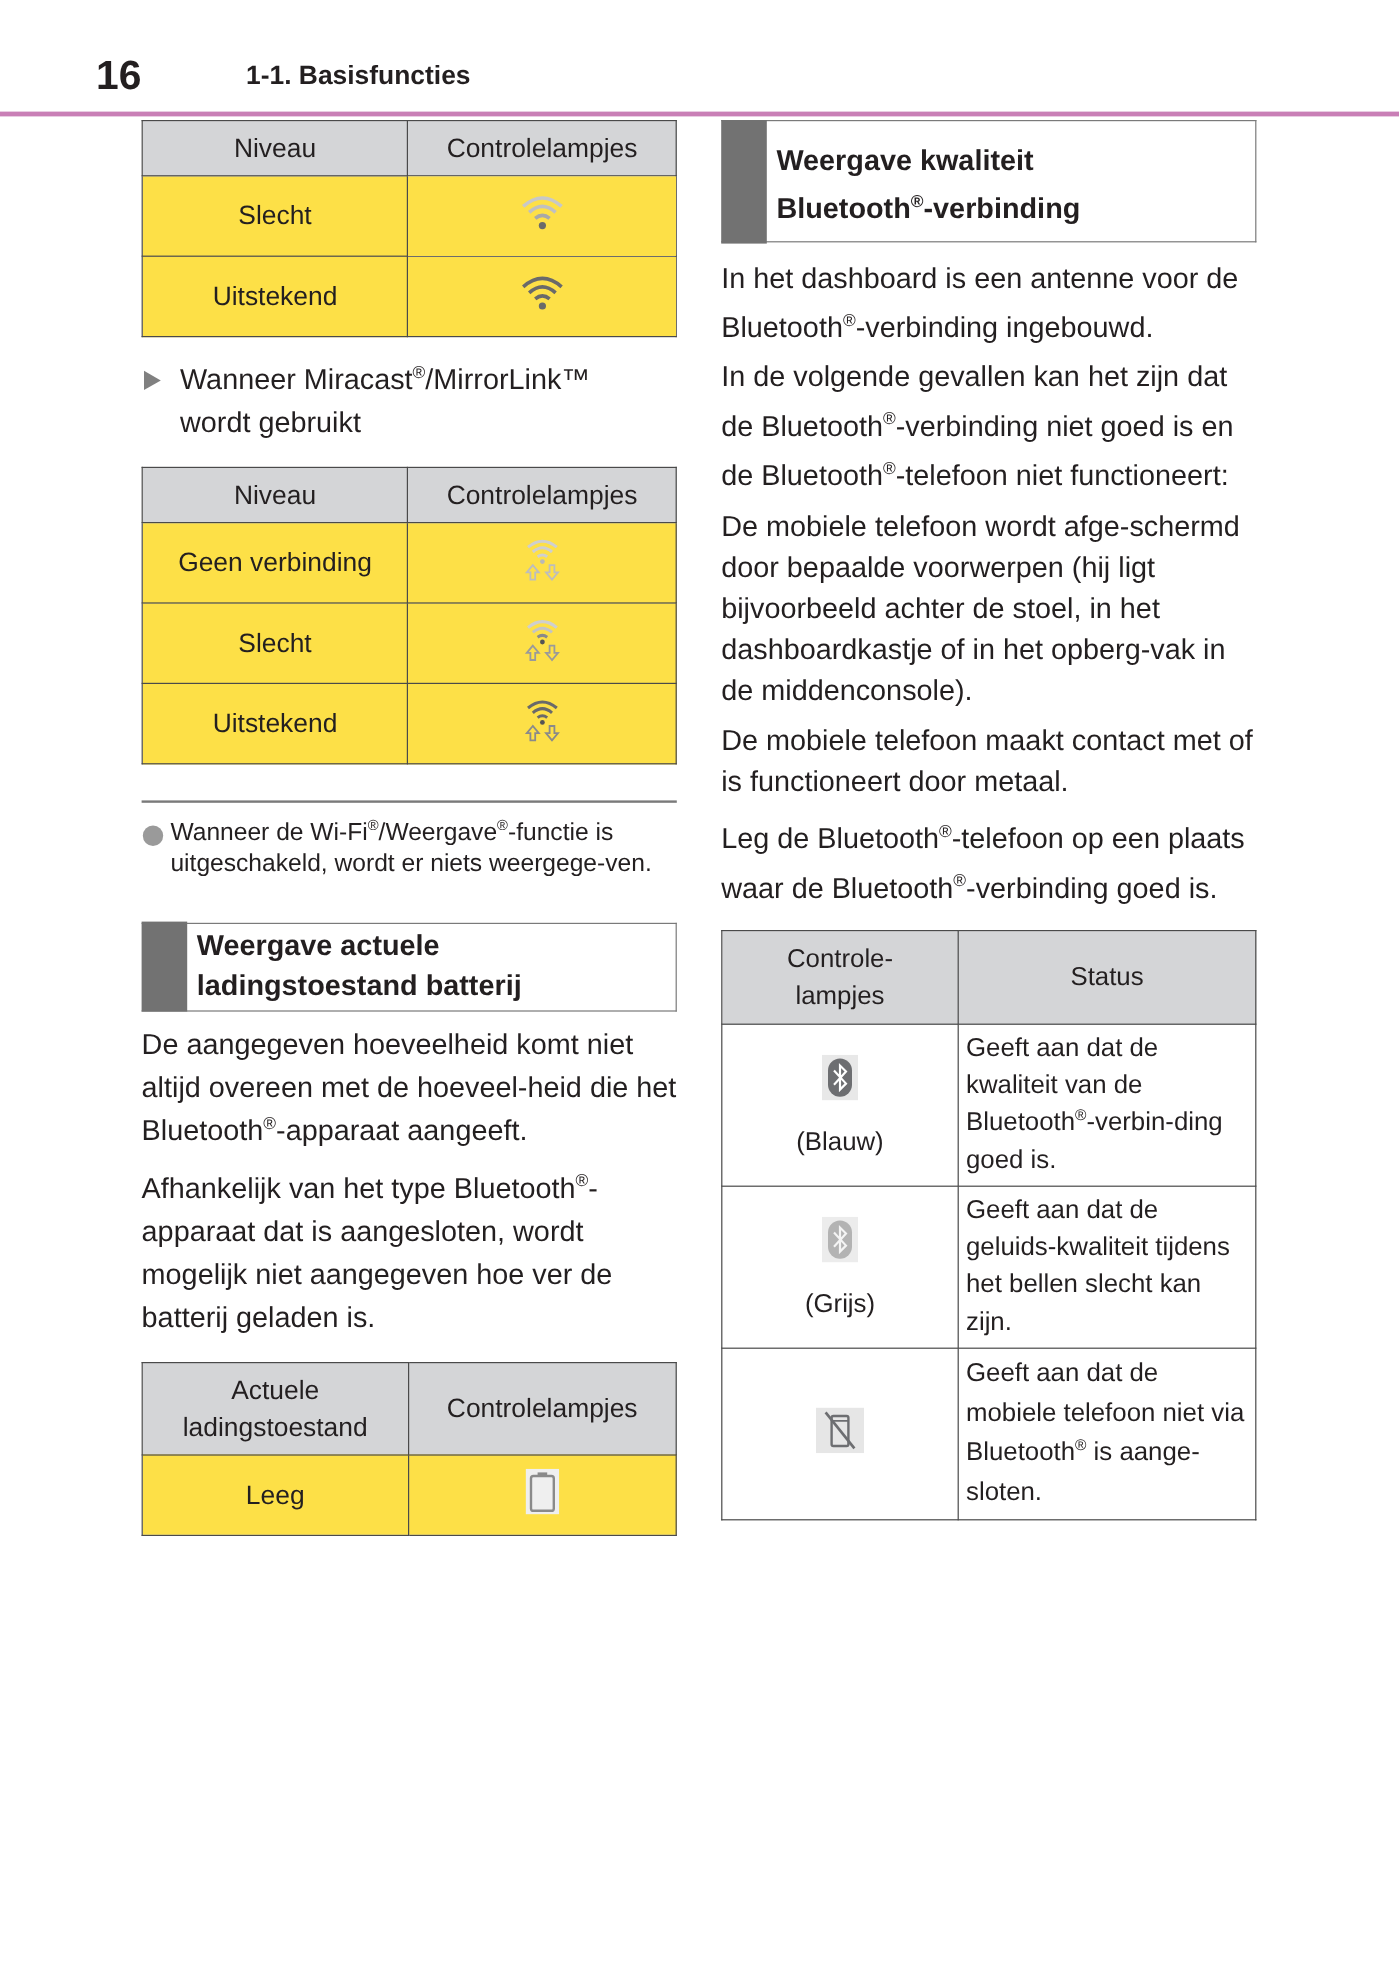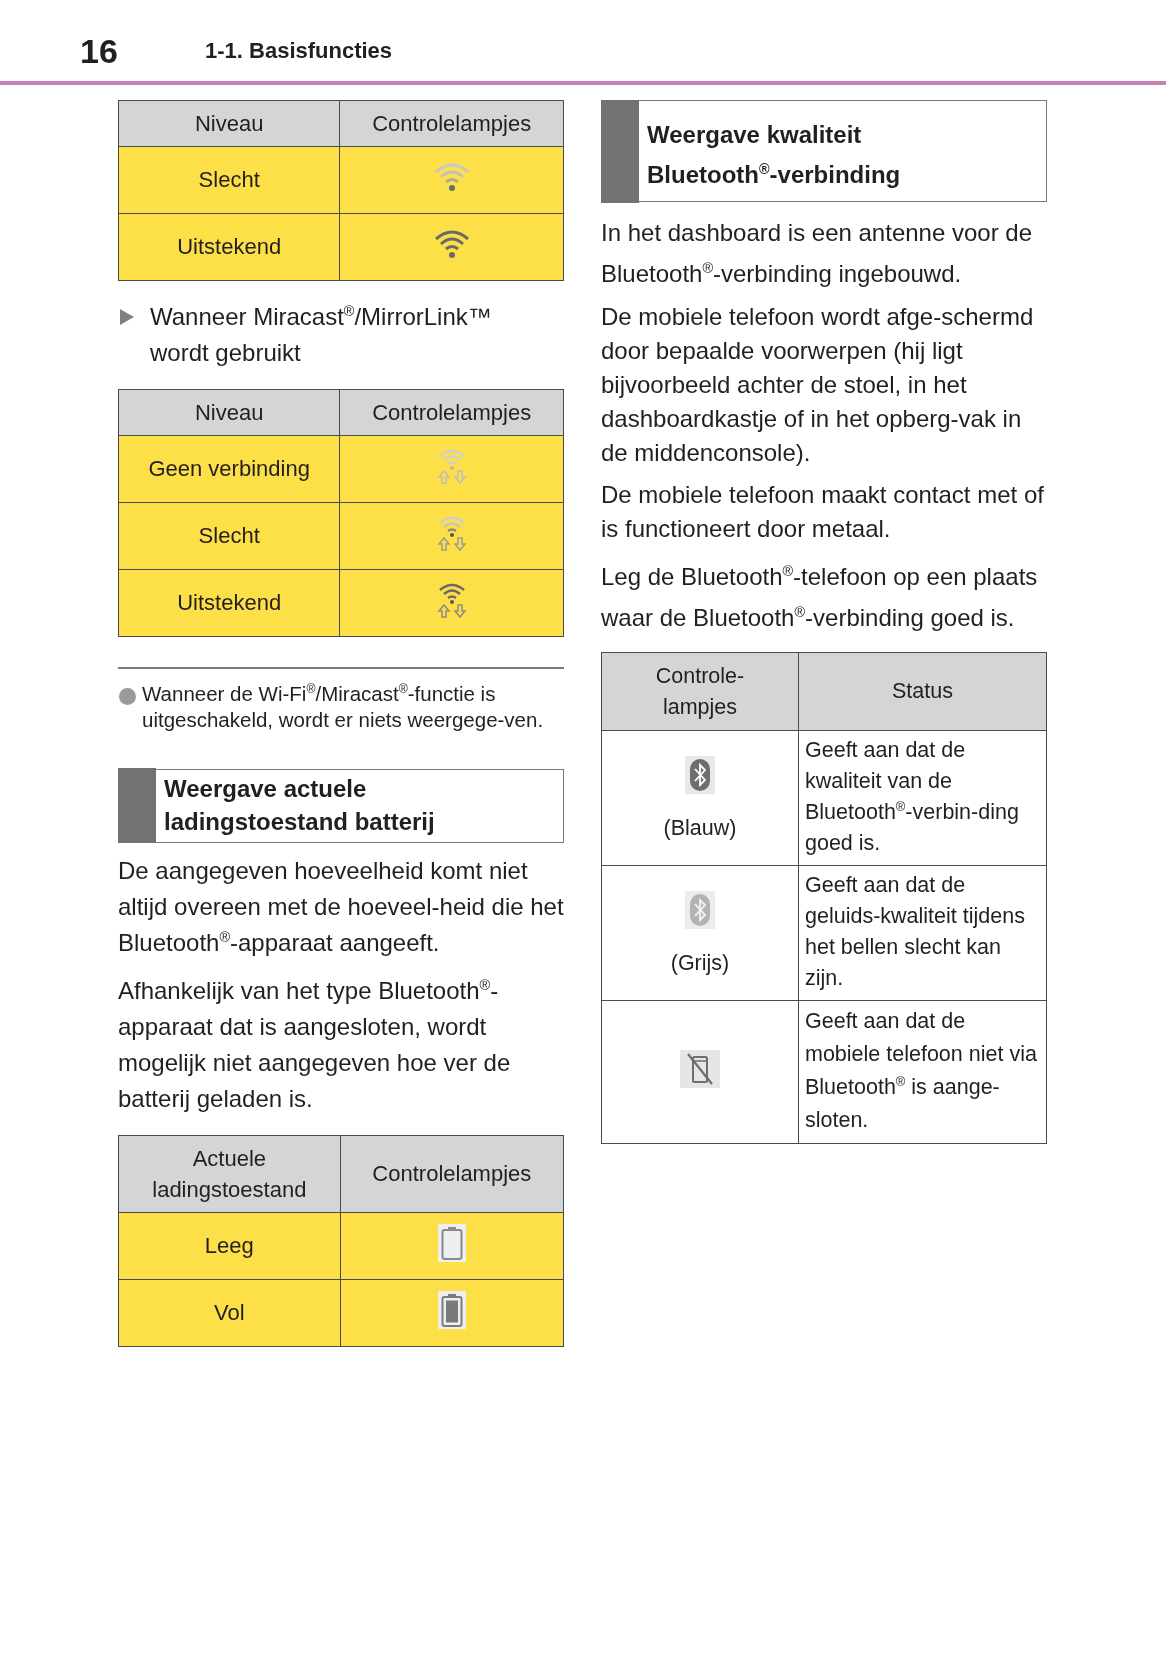--- a/index.html
+++ b/index.html
@@ -3,21 +3,21 @@
   <meta charset="utf-8">
   <style>
     html, body { margin: 0; padding: 0; background: #ffffff; }
     body {
       width: 1166px; height: 1654px; position: relative; overflow: hidden;
       font-family: "Liberation Sans", sans-serif; color: #231f20;
     }
     sup.reg { font-size: 0.6em; vertical-align: 0.65em; line-height: 0; }
 
     
-    .page-header { position: absolute; left: 0; top: 4px; width: 1166px; height: 82px; }
+    .page-header { position: absolute; left: 0; top: 16px; width: 1166px; height: 82px; }
     .page-number { position: absolute; left: 80px; top: 28px; font-size: 34px; font-weight: bold; }
     .section-title { position: absolute; left: 205px; top: 34px; font-size: 22px; font-weight: bold; }
     .header-rule { position: absolute; left: 0; top: 77px; width: 1166px; height: 4px; background: #c97fb6; }
 
     
     .col { position: absolute; top: 100px; }
     .col-left { left: 118px; width: 446px; }
     .col-right { left: 601px; width: 446px; }
 
     
@@ -154,21 +154,21 @@
         </svg>
       </td>
     </tr>
   </tbody>
     </table>
 
   <div class="rule"></div>
 
   <div class="note">
     <span class="dot-icon"></span>
-    <span>Wanneer de Wi-Fi</span><sup class="reg">®</sup><span>/Miracast</span><sup class="reg">®</sup><span>-functie is uitgeschakeld, wordt er niets weergege-ven.</span>
+    <span>Wanneer de Wi-Fi</span><sup class="reg">®</sup><span>/Weergave</span><sup class="reg">®</sup><span>-functie is uitgeschakeld, wordt er niets weergege-ven.</span>
   </div>
 
   <div class="sec-box" style="margin-top:36px; padding-top:2px; padding-bottom:4px;">
     <span class="bar"></span>
     <span>Weergave actuele</span><br>
     <span>ladingstoestand batterij</span>
   </div>
 
   <p class="para" style="margin-top:10px;">
     <span>De aangegeven hoeveelheid komt niet altijd overeen met de hoeveel-heid die het Bluetooth</span><sup class="reg">®</sup><span>-apparaat aangeeft.</span>
@@ -190,45 +190,37 @@
     <tr>
       <td style="height:65px">Leeg</td>
       <td>
         <svg width="28" height="38" viewBox="0 0 28 38">
           <rect x="0" y="0" width="28" height="38" fill="#efefef"></rect>
           <rect x="10" y="3" width="8" height="3" fill="#8a8a8a"></rect>
           <rect x="4.5" y="6" width="19" height="29" rx="2" fill="none" stroke="#8a8a8a" stroke-width="2"></rect>
         </svg>
       </td>
     </tr>
-    <tr>
-      <td style="height:64px">Vol</td>
-      <td>
-        <svg width="28" height="38" viewBox="0 0 28 38">
-          <rect x="0" y="0" width="28" height="38" fill="#efefef"></rect>
-          <rect x="10" y="3" width="8" height="3" fill="#7a7a7a"></rect>
-          <rect x="4.5" y="6" width="19" height="29" rx="2" fill="none" stroke="#7a7a7a" stroke-width="2"></rect>
-          <rect x="8" y="9.5" width="12" height="22" fill="#7a7a7a"></rect>
-        </svg>
-      </td>
-    </tr>
   </tbody>
     </table>
 </div>
 
 <div class="col col-right">
 
   <div class="sec-box" style="padding-top:14px; padding-bottom:6px; line-height:40px;">
     <span class="bar"></span>
     <span>Weergave kwaliteit</span><br>
     <span>Bluetooth</span><sup class="reg">®</sup><span>-verbinding</span>
   </div>
 
   <p class="para" style="margin-top:10px; line-height:41px;">
     <span>In het dashboard is een antenne voor de Bluetooth</span><sup class="reg">®</sup><span>-verbinding ingebouwd.</span>
+  </p>
+  <p class="para" style="line-height:41px;">
+    <span>In de volgende gevallen kan het zijn dat de Bluetooth</span><sup class="reg">®</sup><span>-verbinding niet goed is en de Bluetooth</span><sup class="reg">®</sup><span>-telefoon niet functioneert:</span>
   </p>
   <p class="para" style="margin-top:6px; line-height:34px;">De mobiele telefoon wordt afge-schermd door bepaalde voorwerpen (hij ligt bijvoorbeeld achter de stoel, in het dashboardkastje of in het opberg-vak in de middenconsole).</p>
   <p class="para" style="margin-top:8px; line-height:34px;">De mobiele telefoon maakt contact met of is functioneert door metaal.</p>
   <p class="para" style="margin-top:10px; line-height:41px;">
     <span>Leg de Bluetooth</span><sup class="reg">®</sup><span>-telefoon op een plaats waar de Bluetooth</span><sup class="reg">®</sup><span>-verbinding goed is.</span>
   </p>
 
   <table class="bt" style="margin-top:14px;">
     <tbody>
         <tr>

